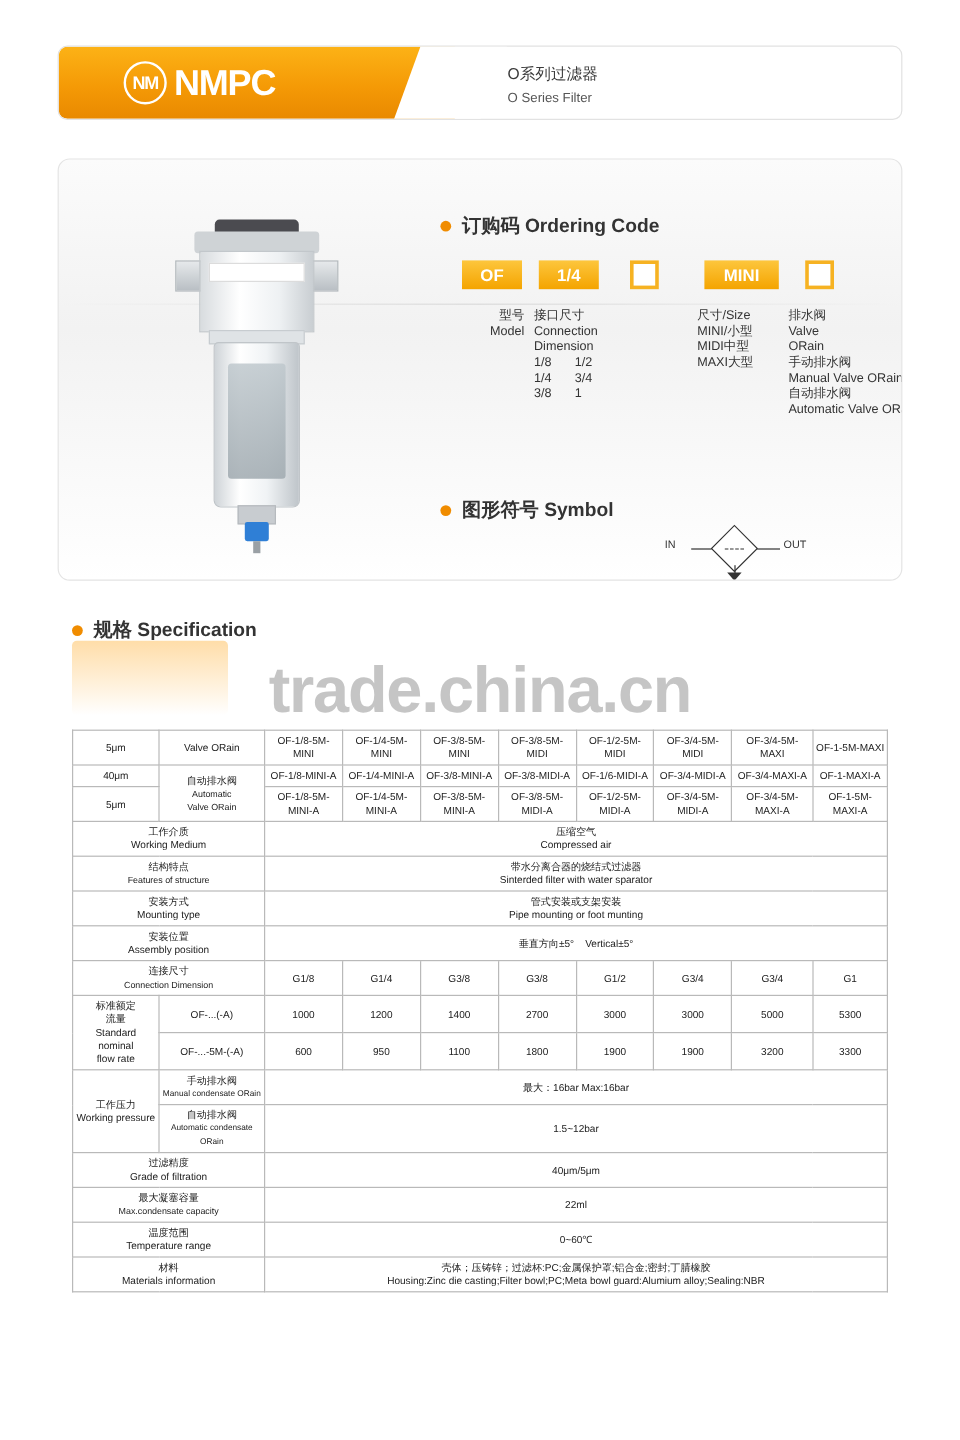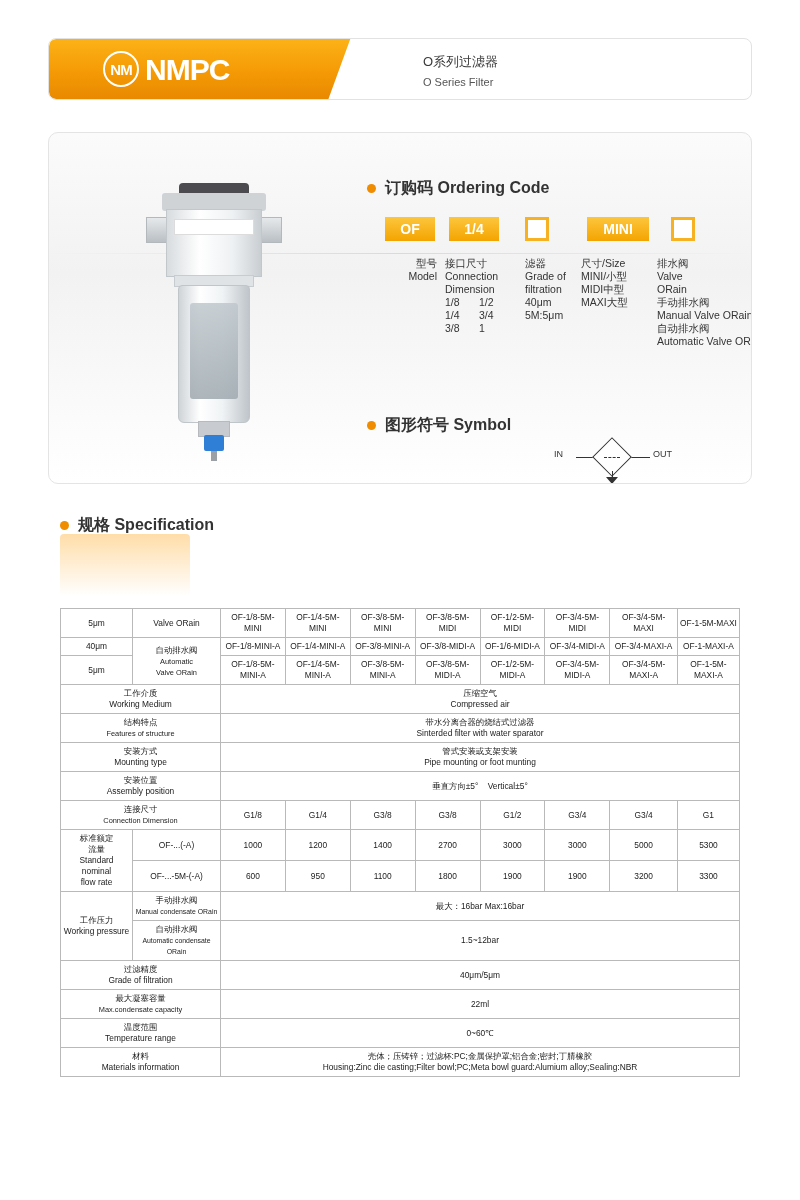--- a/index.html
+++ b/index.html
@@ -232,27 +232,20 @@
       <div class="subrow">
         <span>1/4</span>
         <span>3/4</span>
       </div>
       <div class="subrow">
         <span>3/8</span>
         <span>1</span>
       </div>
     </div>
 
-    <div class="col" id="col-grade">
-      <div>滤器</div>
-      <div>Grade of</div>
-      <div>filtration</div>
-      <div>40μm</div>
-      <div>5M:5μm</div>
-    </div>
 
     <div class="col" id="col-size">
       <div>尺寸/Size</div>
       <div>MINI/小型</div>
       <div>MIDI中型</div>
       <div>MAXI大型</div>
     </div>
 
     <div class="col" id="col-valve">
       <div>排水阀</div>
@@ -276,20 +269,21 @@
       <div class="sym-stem"></div>
       <div class="sym-tri"></div>
     </div>
   </div>
 
   <div class="spec-title">
     <span class="bullet"></span><span>规格 Specification</span>
   </div>
 
   <div class="wm-badge"></div>
+  <div class="watermark">trade.china.cn</div>
 
   <div class="spec-wrap">
     <table class="spec">
 
       <tbody>
           <tr>
         <td class="lbl">5μm</td>
         <td class="lbl2">Valve ORain</td>
         <td>OF-1/8-5M-MINI</td>
         <td>OF-1/4-5M-MINI</td>

